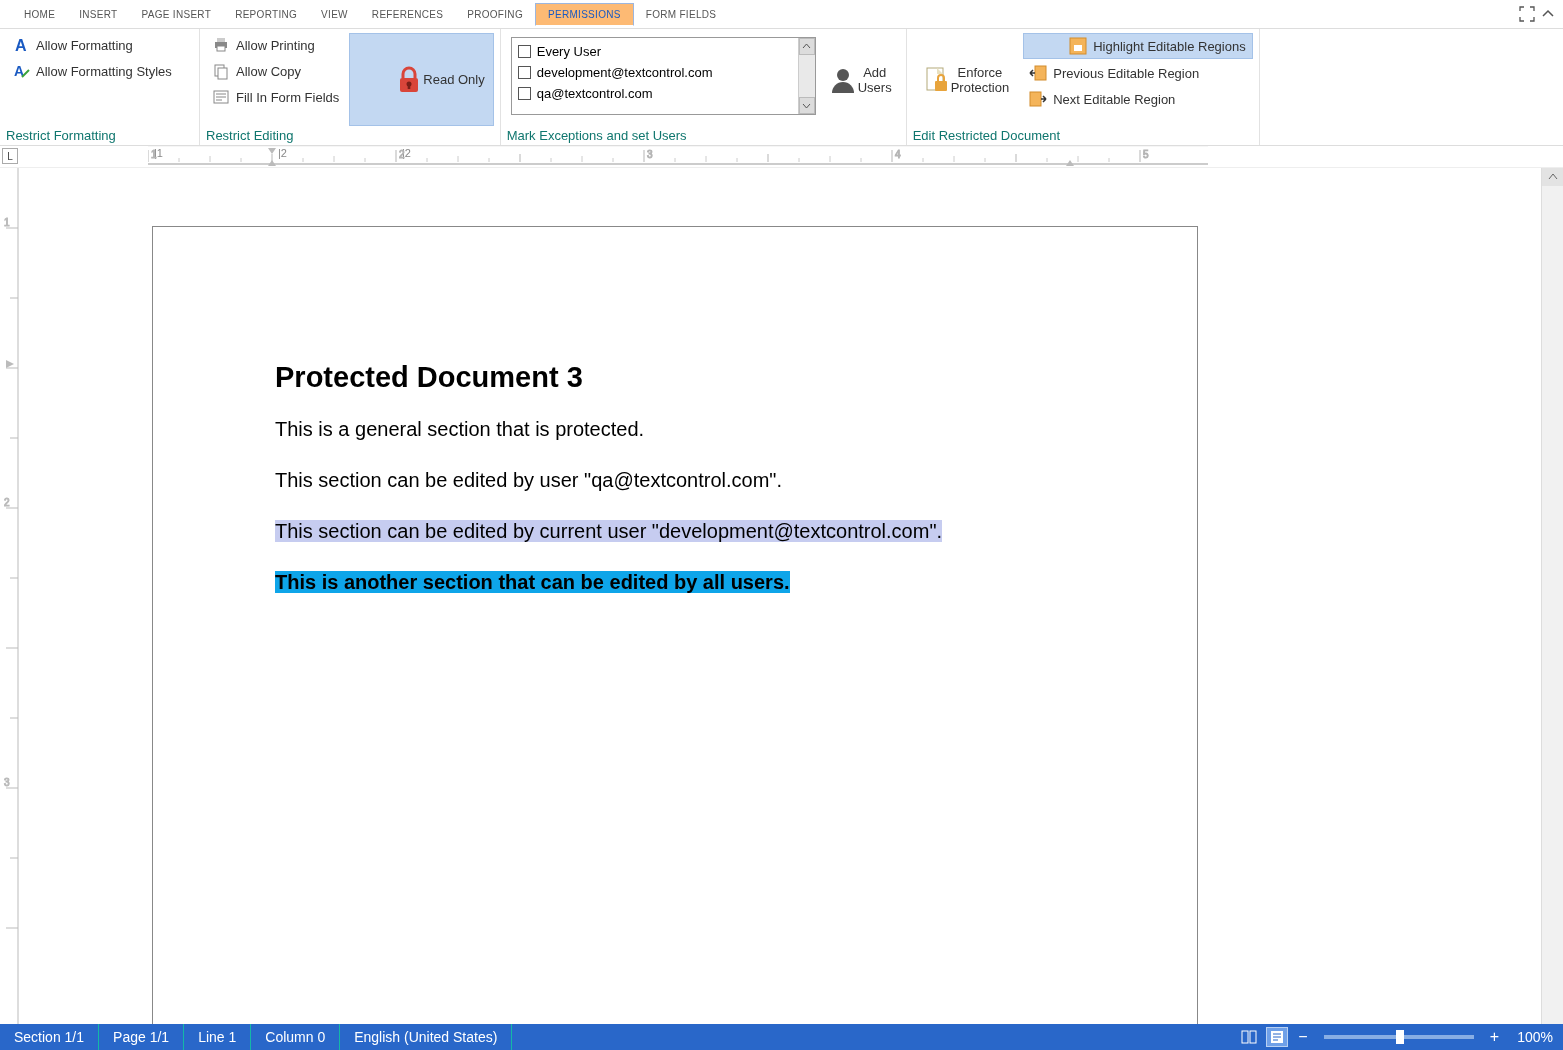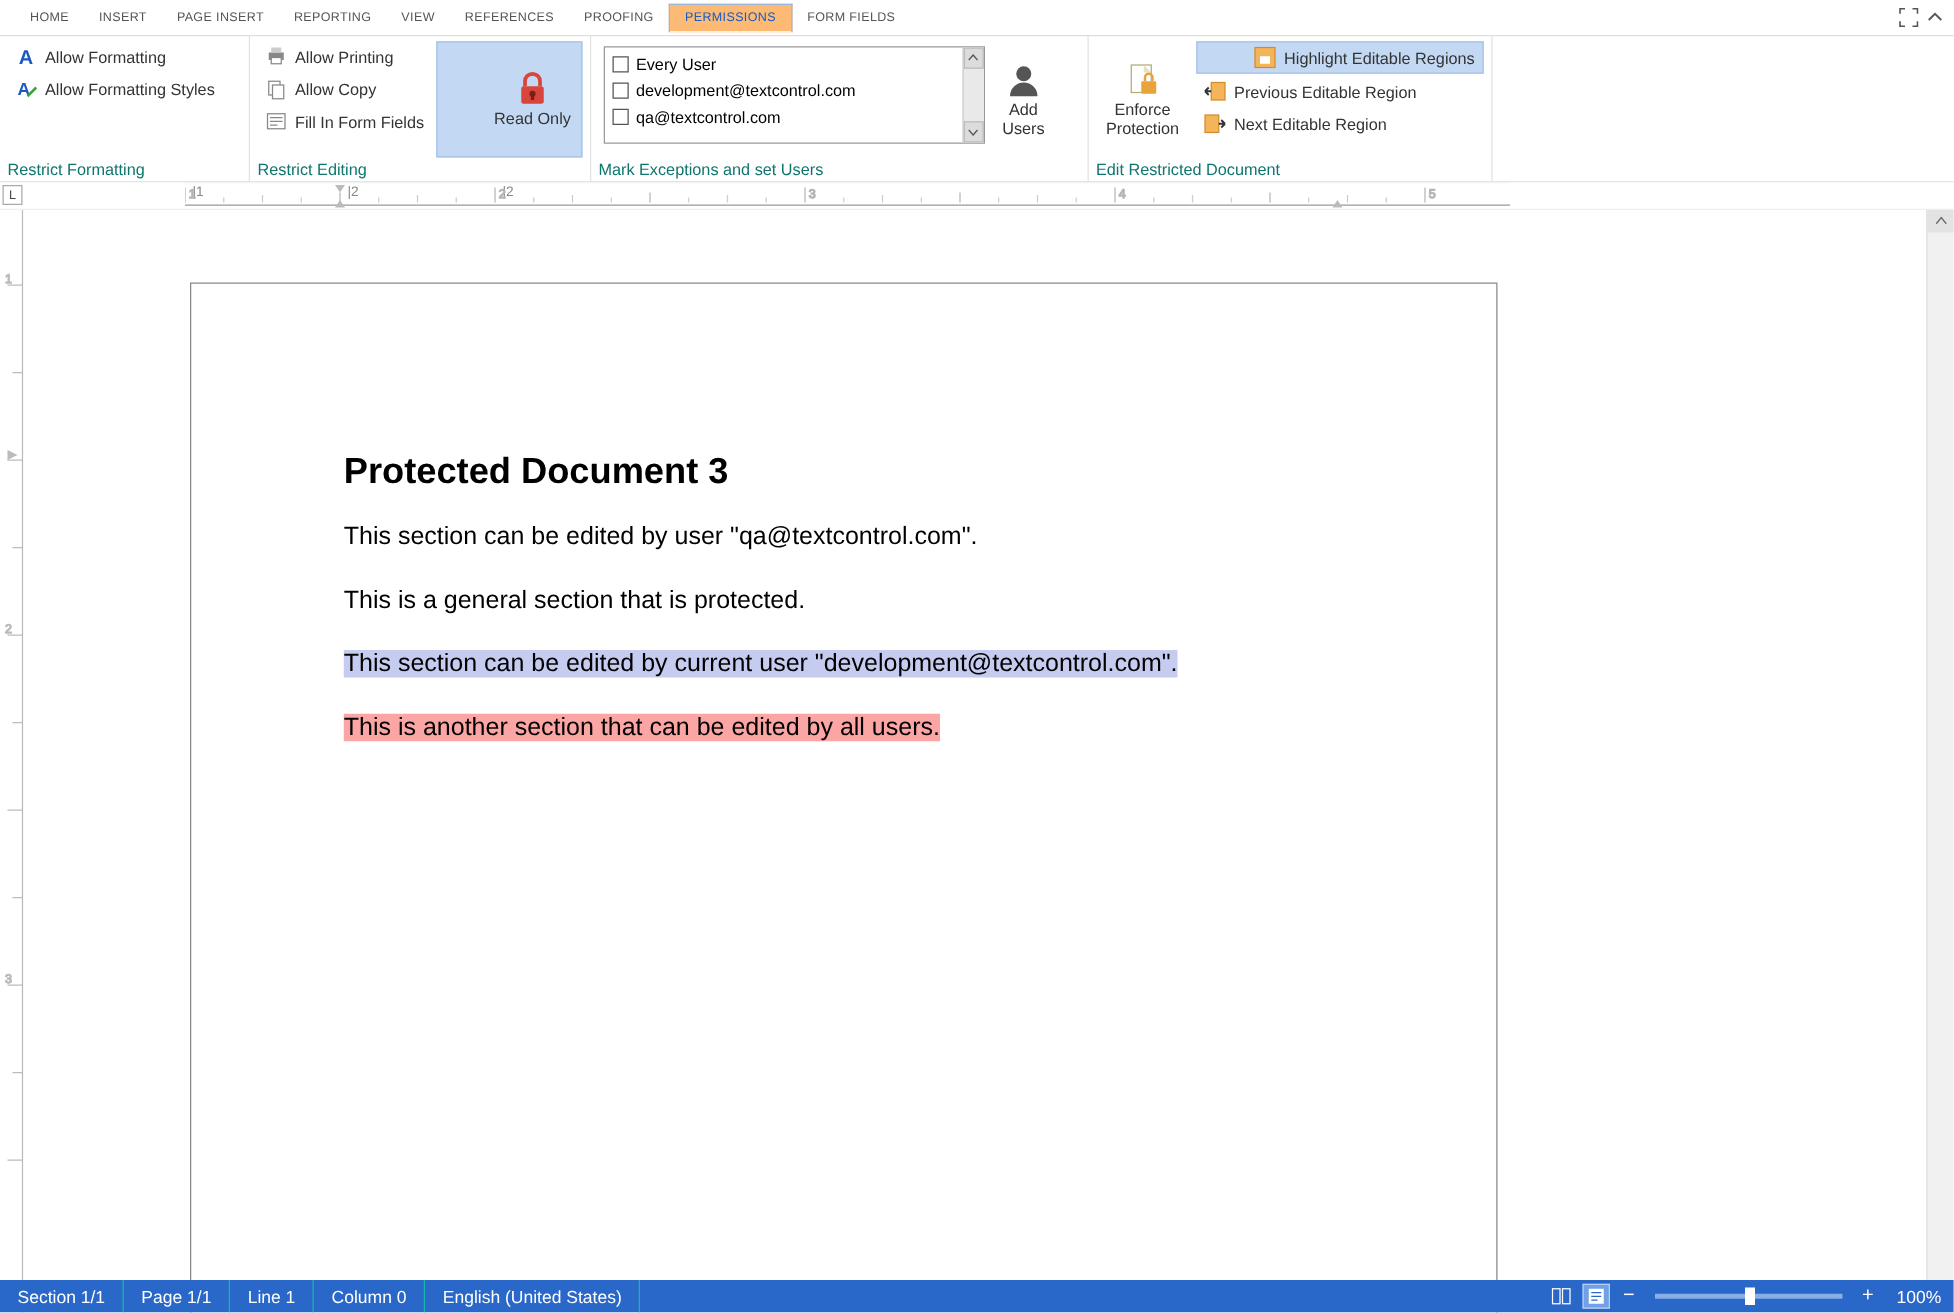--- a/index.html
+++ b/index.html
@@ -8,40 +8,40 @@
 .menubar .tab { padding: 5px 12px; color: #555; cursor: pointer; font-size: 10px; letter-spacing: 0.3px; }
 .menubar .tab.active { color: #1a5ac2; border: 1px solid #9cb6de; border-bottom: 1px solid #fff; background:#fdba74; margin-bottom:-1px; }
 .menubar .right { margin-left: auto; display:flex; align-items:center; padding-right:8px; gap:6px; }
 .icon { display:inline-flex; align-items:center; justify-content:center; }
 .ribbon { height: 117px; display:flex; border-bottom: 1px solid #ddd; }
 .ribbon-group { border-right: 1px solid #e2e2e2; padding: 4px 6px 2px 6px; display:flex; flex-direction:column; justify-content:space-between; }
 .ribbon-group .group-body { display:flex; flex: 1; }
 .ribbon-group .group-label { text-align:left; color:#0f766e; font-size:13px; padding-top:2px; }
 .btn-row { display:flex; flex-direction:column; gap:2px; }
 .rbtn { display:flex; align-items:center; gap:6px; padding:3px 6px; cursor:pointer; color:#333; }
-.big-btn { display:flex; flex-direction:column; align-items:center; justify-content:center; padding:4px 8px; cursor:pointer; color:#333; min-width:54px;}
+.big-btn { display:flex; flex-direction:row; align-items:center; justify-content:center; padding:4px 8px; cursor:pointer; color:#333; min-width:54px;}
 .big-btn .label { text-align:center; font-size:13px; line-height:1.1; margin-top:2px; }
 .active-btn { background:#c3d8f2; border:1px solid #a4c2e8;padding-left:45px; }
 .user-list { width: 305px; height: 78px; border:1px solid #999; margin:4px 4px 0 4px; position:relative; }
 .user-list .items { padding:3px 4px; }
 .user-list .item { display:flex; align-items:center; gap:6px; padding:3px 2px; cursor:pointer; }
 .chk { width:13px; height:13px; border:1px solid #555; background:#fff; display:inline-block; }
 .user-list .sb-track { position:absolute; right:0; top:0; bottom:0; width:17px; background:#e9e9e9; border-left:1px solid #ccc; }
 .sb-btn { height:17px; background:#dcdcdc; border:1px solid #bbb; display:flex; align-items:center; justify-content:center; }
 .sb-btn.bottom { position:absolute; bottom:0; left:0; right:0; }
 .ruler-area { height: 22px; background:#fff; position:relative; border-bottom:1px solid #eee; }
 .ruler-corner { position:absolute; left:2px; top:2px; width:16px; height:16px; border:1px solid #aaa; display:flex; align-items:center; justify-content:center; color:#444; font-size:10px; }
 .svg-ruler { position:absolute; left:148px; top:0; }
 .v-ruler { position:absolute; left:2px; top:168px; bottom:26px; width:22px; }
 .page { position:absolute; left:152px; top:226px; width:1046px; height:1300px; border:1px solid #888; background:#fff; }
 .page-content { padding: 134px 122px 40px 122px; }
 .page-content h1 { font-size: 29px; font-weight:bold; color:#000; margin-bottom: 22px; }
 .page-content p { font-size: 20px; color:#000; margin-bottom: 24px; line-height:1.35; }
 .hl-blue { background:#c6ccf0; }
-.hl-green { background:#fca5a5; }
+.hl-green { background:#0ea5e9;font-weight:bold; }
 .v-scroll { position:absolute; right:0; top:168px; bottom:26px; width:22px; background:#f1f1f1; border-left:1px solid #ddd; }
 .v-scroll .btn { height:18px; background:#e3e3e3; display:flex; align-items:center; justify-content:center; cursor:pointer;}
 .statusbar { position:absolute; left:0; right:0; bottom:0; height:26px; background:#2967c9; color:#fff; display:flex; align-items:center; font-size:14px; }
 .statusbar .cell { padding:0 14px; border-right:1px solid #14b8a6; height:100%; display:flex; align-items:center; }
 .statusbar .spacer { flex:1; }
 .status-right { display:flex; align-items:center; height:100%; gap:6px; padding-right:10px; }
 .view-btn { width:22px; height:20px; display:flex; align-items:center; justify-content:center; cursor:pointer; }
 .view-btn.active { background:#6fa0e8; border:1px solid #b8d0f2;}
 .zoom-track { width:150px; height:4px; background:#88aee4; position:relative; margin:0 6px; }
 .zoom-thumb { position:absolute; left:72px; top:-5px; width:8px; height:14px; background:#fff; }
@@ -344,22 +344,22 @@
       <line x1="8" y1="690" x2="16" y2="690"></line>
       <line x1="4" y1="760" x2="16" y2="760"></line>
     </g>
     <polygon points="4,192 4,200 12,196" fill="#bbb"></polygon>
   </svg>
 </div>
 
 <div class="page">
   <div class="page-content">
     <h1>Protected Document 3</h1>
+    <p>This is a general section that is protected.</p>
     <p>This section can be edited by user "qa@textcontrol.com".</p>
-    <p>This is a general section that is protected.</p>
     <p><span class="hl-blue">This section can be edited by current user "development@textcontrol.com".</span></p>
     <p><span class="hl-green">This is another section that can be edited by all users.</span></p>
   </div>
 </div>
 
 <div class="v-scroll">
   <div class="btn">
       <svg width="10" height="10">
         <path d="M1 7 L5 2 L9 7" fill="none" stroke="#666"></path>
       </svg>

